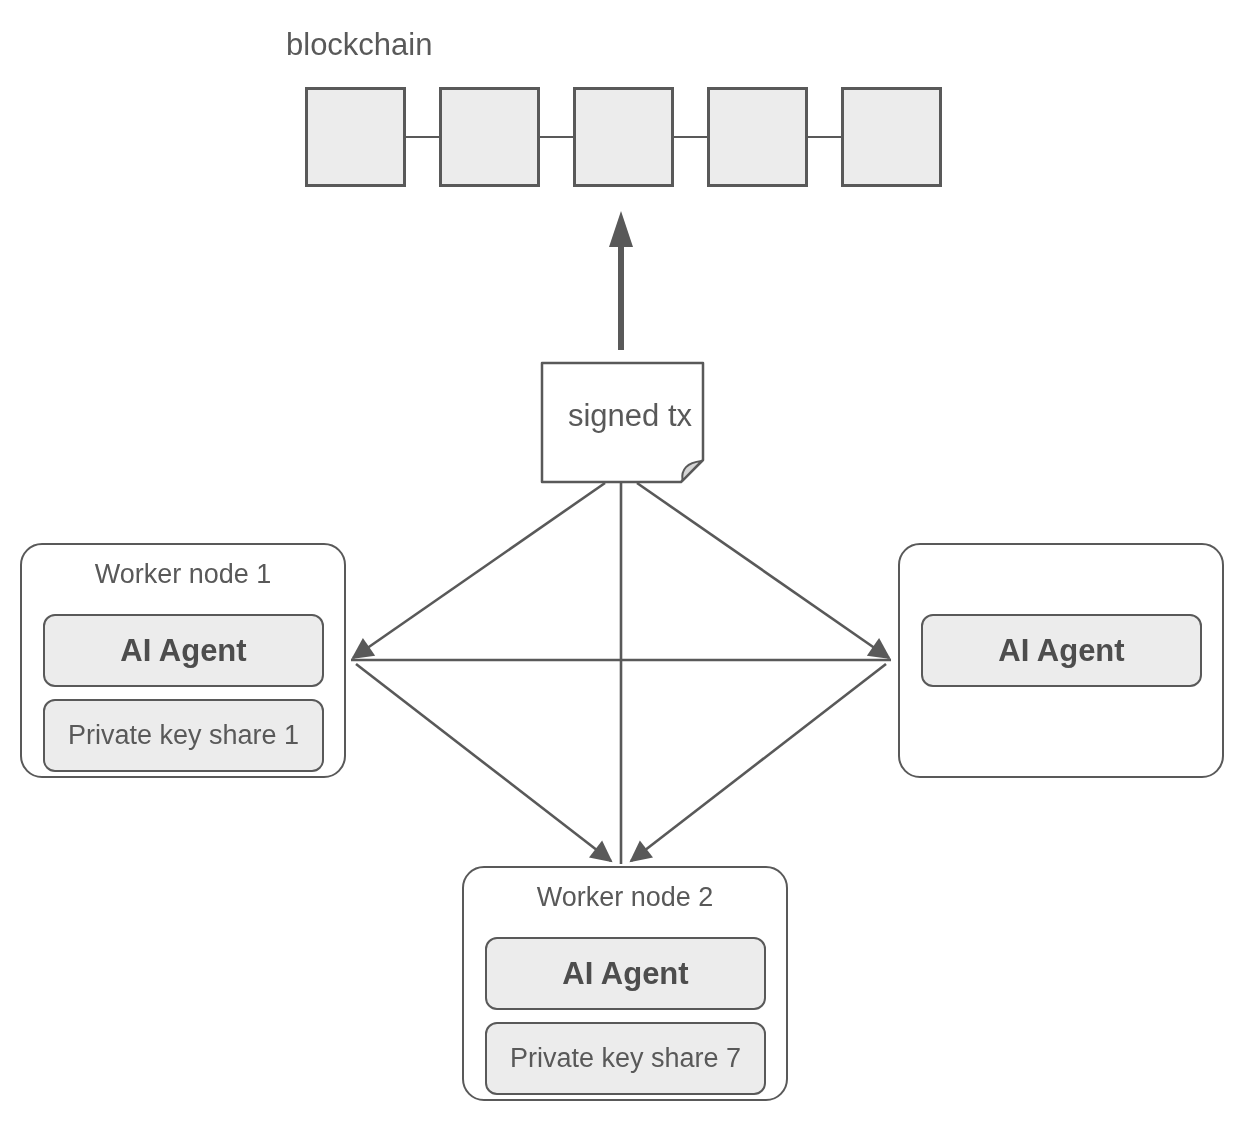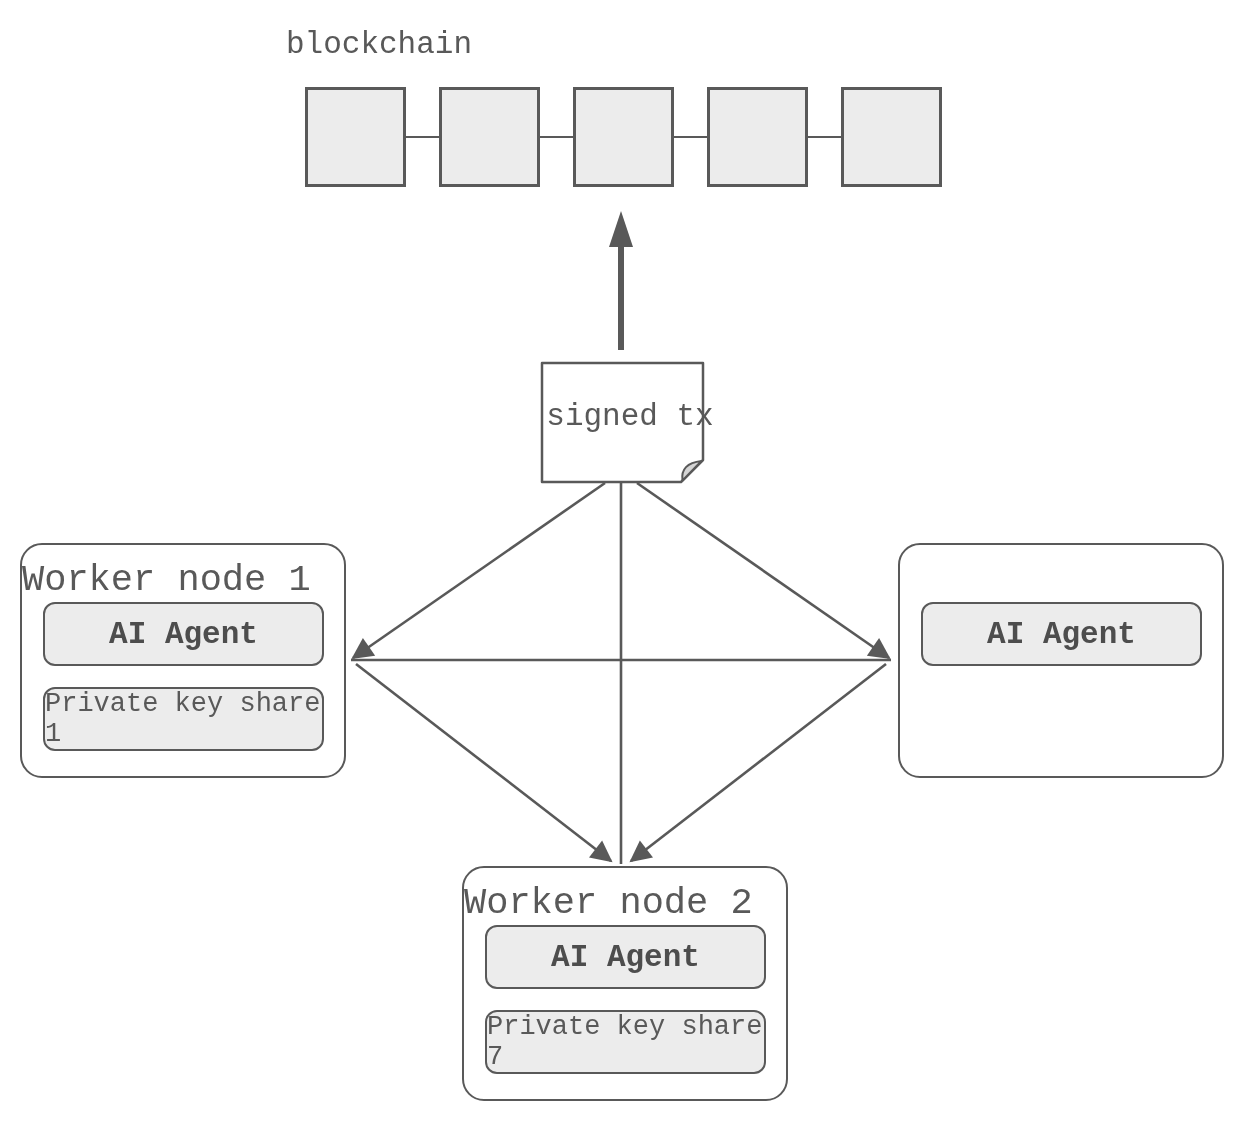--- a/index.html
+++ b/index.html
@@ -8,21 +8,21 @@
     --fill-white:#ffffff;
     --text:#595959;
     --text-dark:#4d4d4d;
     --fold:#d5d5d5;
     --bg:#ffffff;
   }
   *{margin:0;padding:0;box-sizing:border-box;}
   html,body{background:var(--bg);}
   .canvas{
     position:relative;width:1246px;height:1126px;background:var(--bg);
-    font-family:Liberation Mono, monospace;color:var(--text);overflow:hidden;padding-left:9px;
+    font-family:Liberation Sans, sans-serif;color:var(--text);overflow:hidden;padding-left:9px;
   }
   svg.wires{position:absolute;left:0;top:0;z-index:1;}
   .thin{stroke:var(--stroke);stroke-width:2.2;fill:none;}
   .thick{stroke:var(--stroke);stroke-width:6;fill:none;}
   .ah{fill:var(--stroke);stroke:none;}
   .doc-shape{fill:var(--fill-white);stroke:var(--stroke);stroke-width:2.5;stroke-linejoin:round;}
   .fold-shape{fill:var(--fold);stroke:var(--stroke);stroke-width:2;stroke-linejoin:round;}
   .conn{stroke:var(--stroke);stroke-width:2.6;fill:none;}
 
   .bc-label{position:absolute;left:286px;top:27px;font-size:31px;line-height:35px;color:var(--text);z-index:2;}
@@ -40,27 +40,27 @@
   }
 
   .card{
     position:absolute;width:326px;height:235px;background:var(--fill-white);
     border:2.5px solid var(--stroke);border-radius:22px;z-index:2;
   }
   .card1{left:20px;top:543px;}
   .card2{left:462px;top:866px;}
   .card3{left:898px;top:543px;}
   .card-title{
-    position:absolute;left:0;top:14px;width:100%;
-    font-size:37px;color:var(--text);
+    position:absolute;left:0;top:14px;width:100%;text-align:center;
+    font-size:27px;color:var(--text);
   }
   .inner{
-    position:absolute;left:21px;width:281px;height:64px;
+    position:absolute;left:21px;width:281px;height:73px;
     background:var(--fill-light);border:2.5px solid var(--stroke);border-radius:12px;
-    display:flex;align-items:center;justify-content:center;
+    display:flex;align-items:center;justify-content:center;margin-top:12px;
   }
   .inner.agent{top:57px;font-size:31px;font-weight:bold;color:var(--text-dark);}
   .inner.key{top:142px;font-size:27px;color:var(--text);}
 </style>
 </head>
 <body>
 
 <div class="canvas">
 
   <svg class="wires" width="1246" height="1126" viewBox="0 0 1246 1126">

